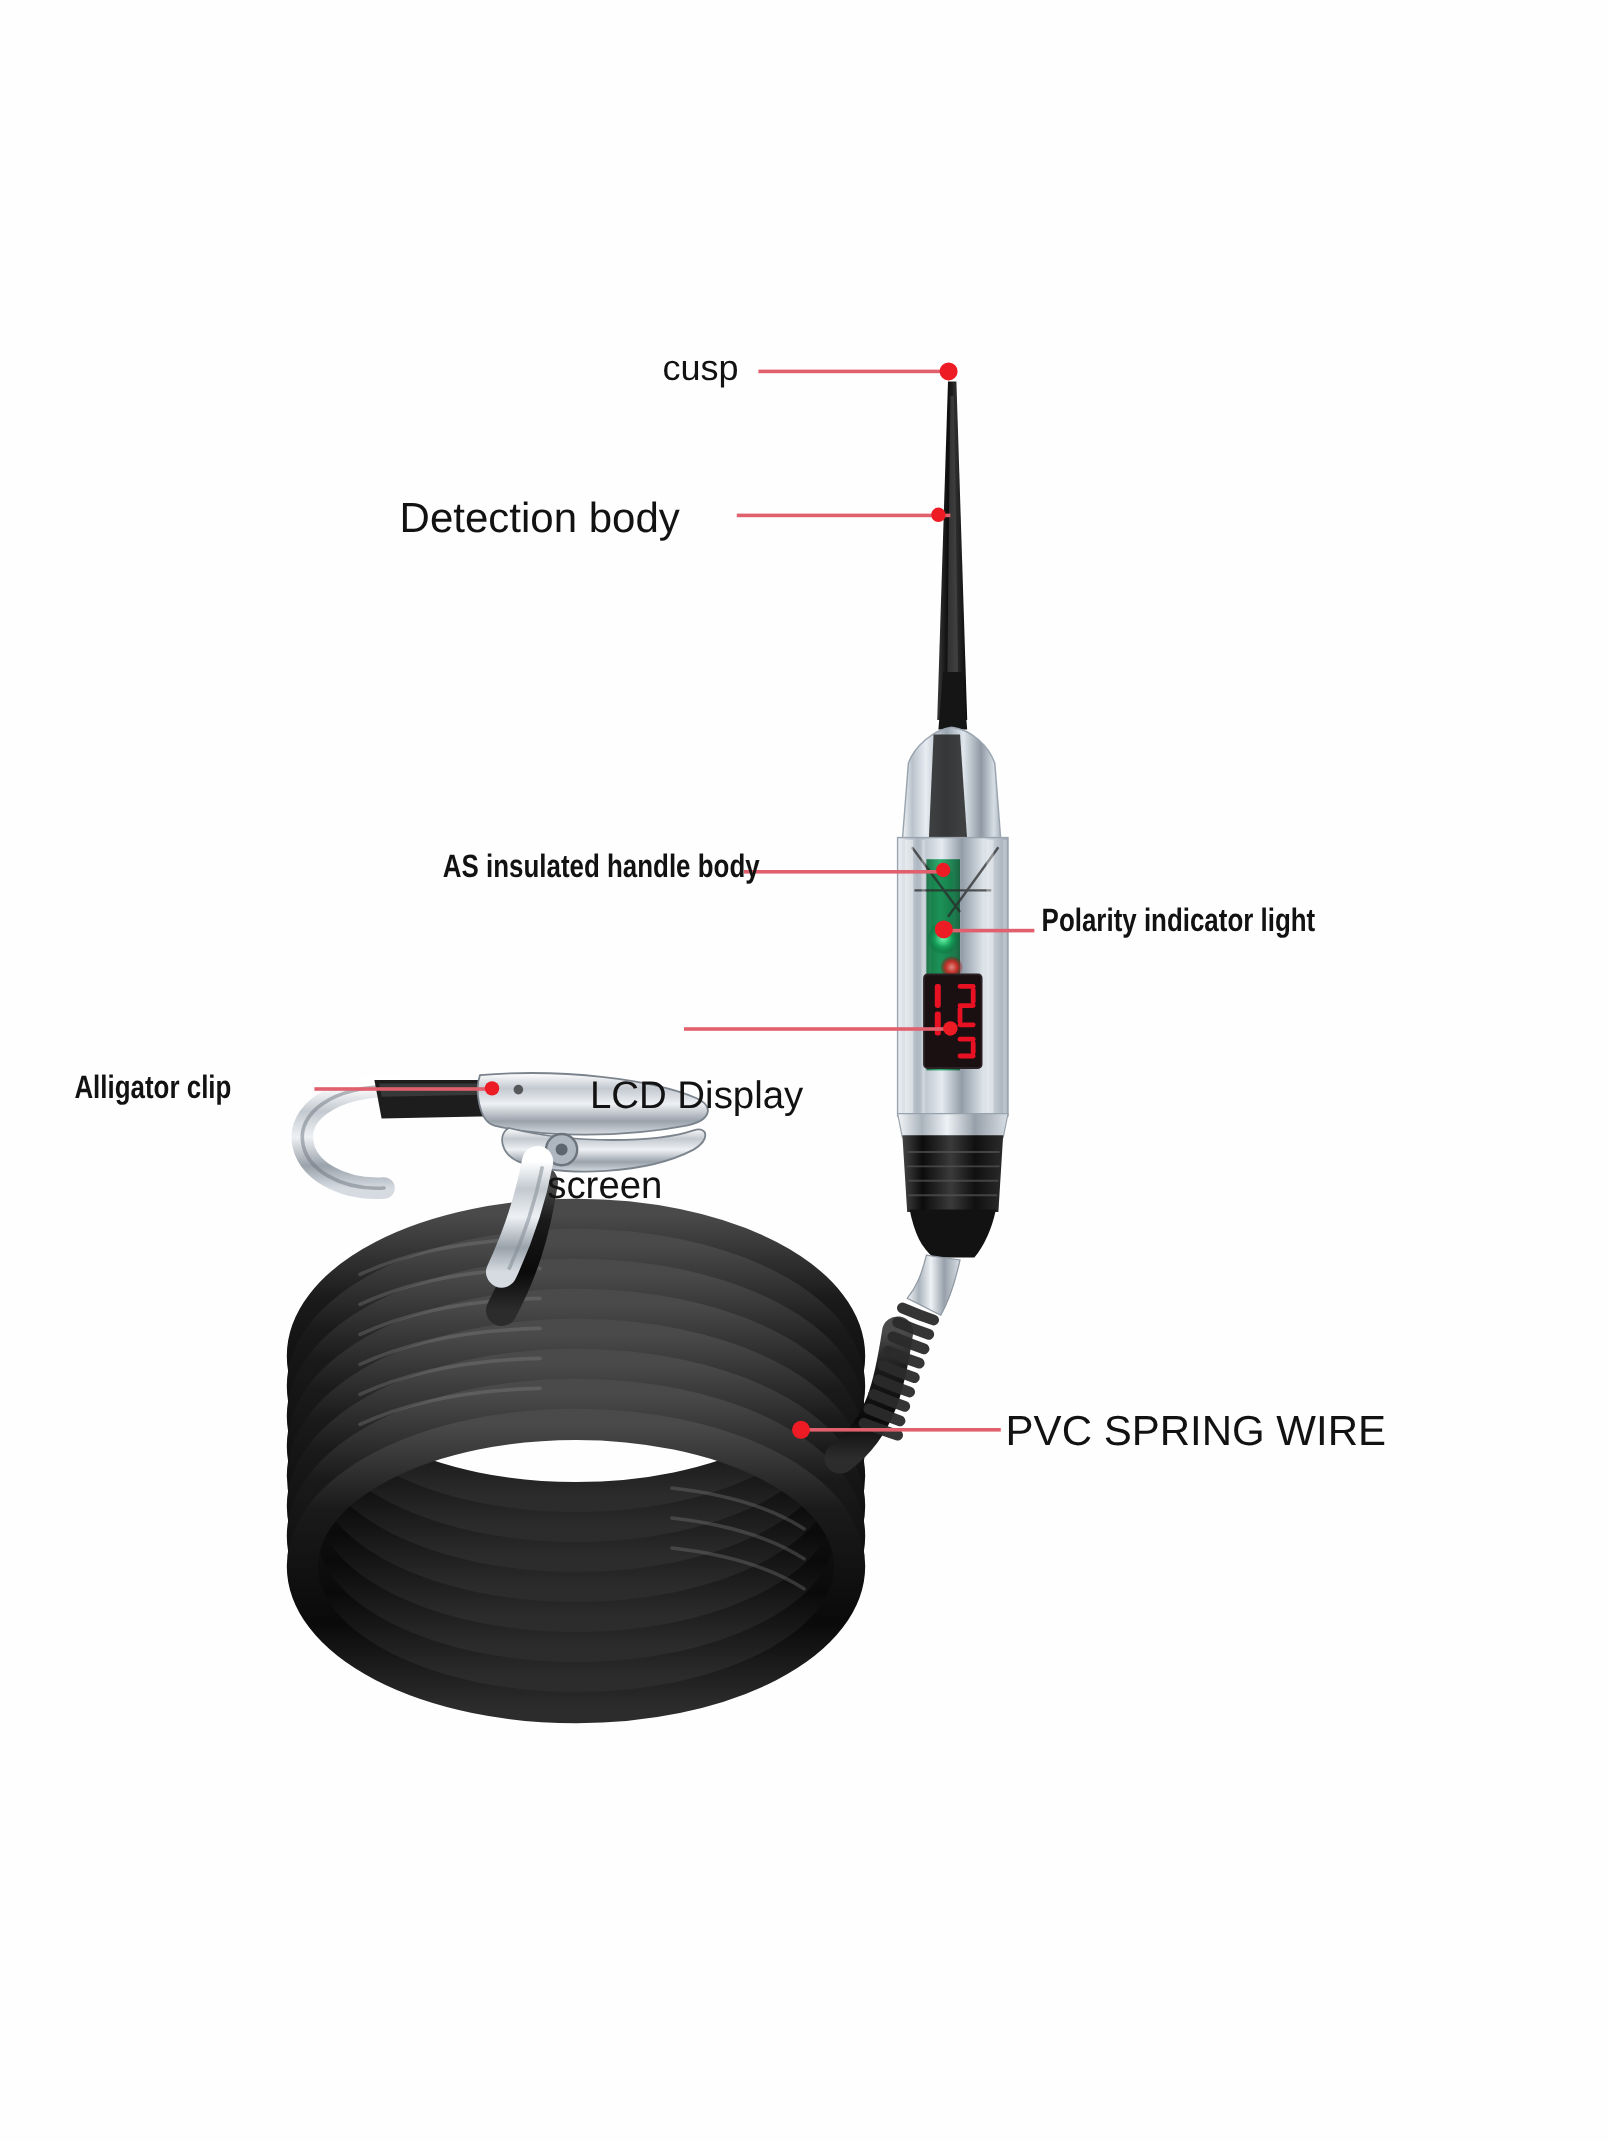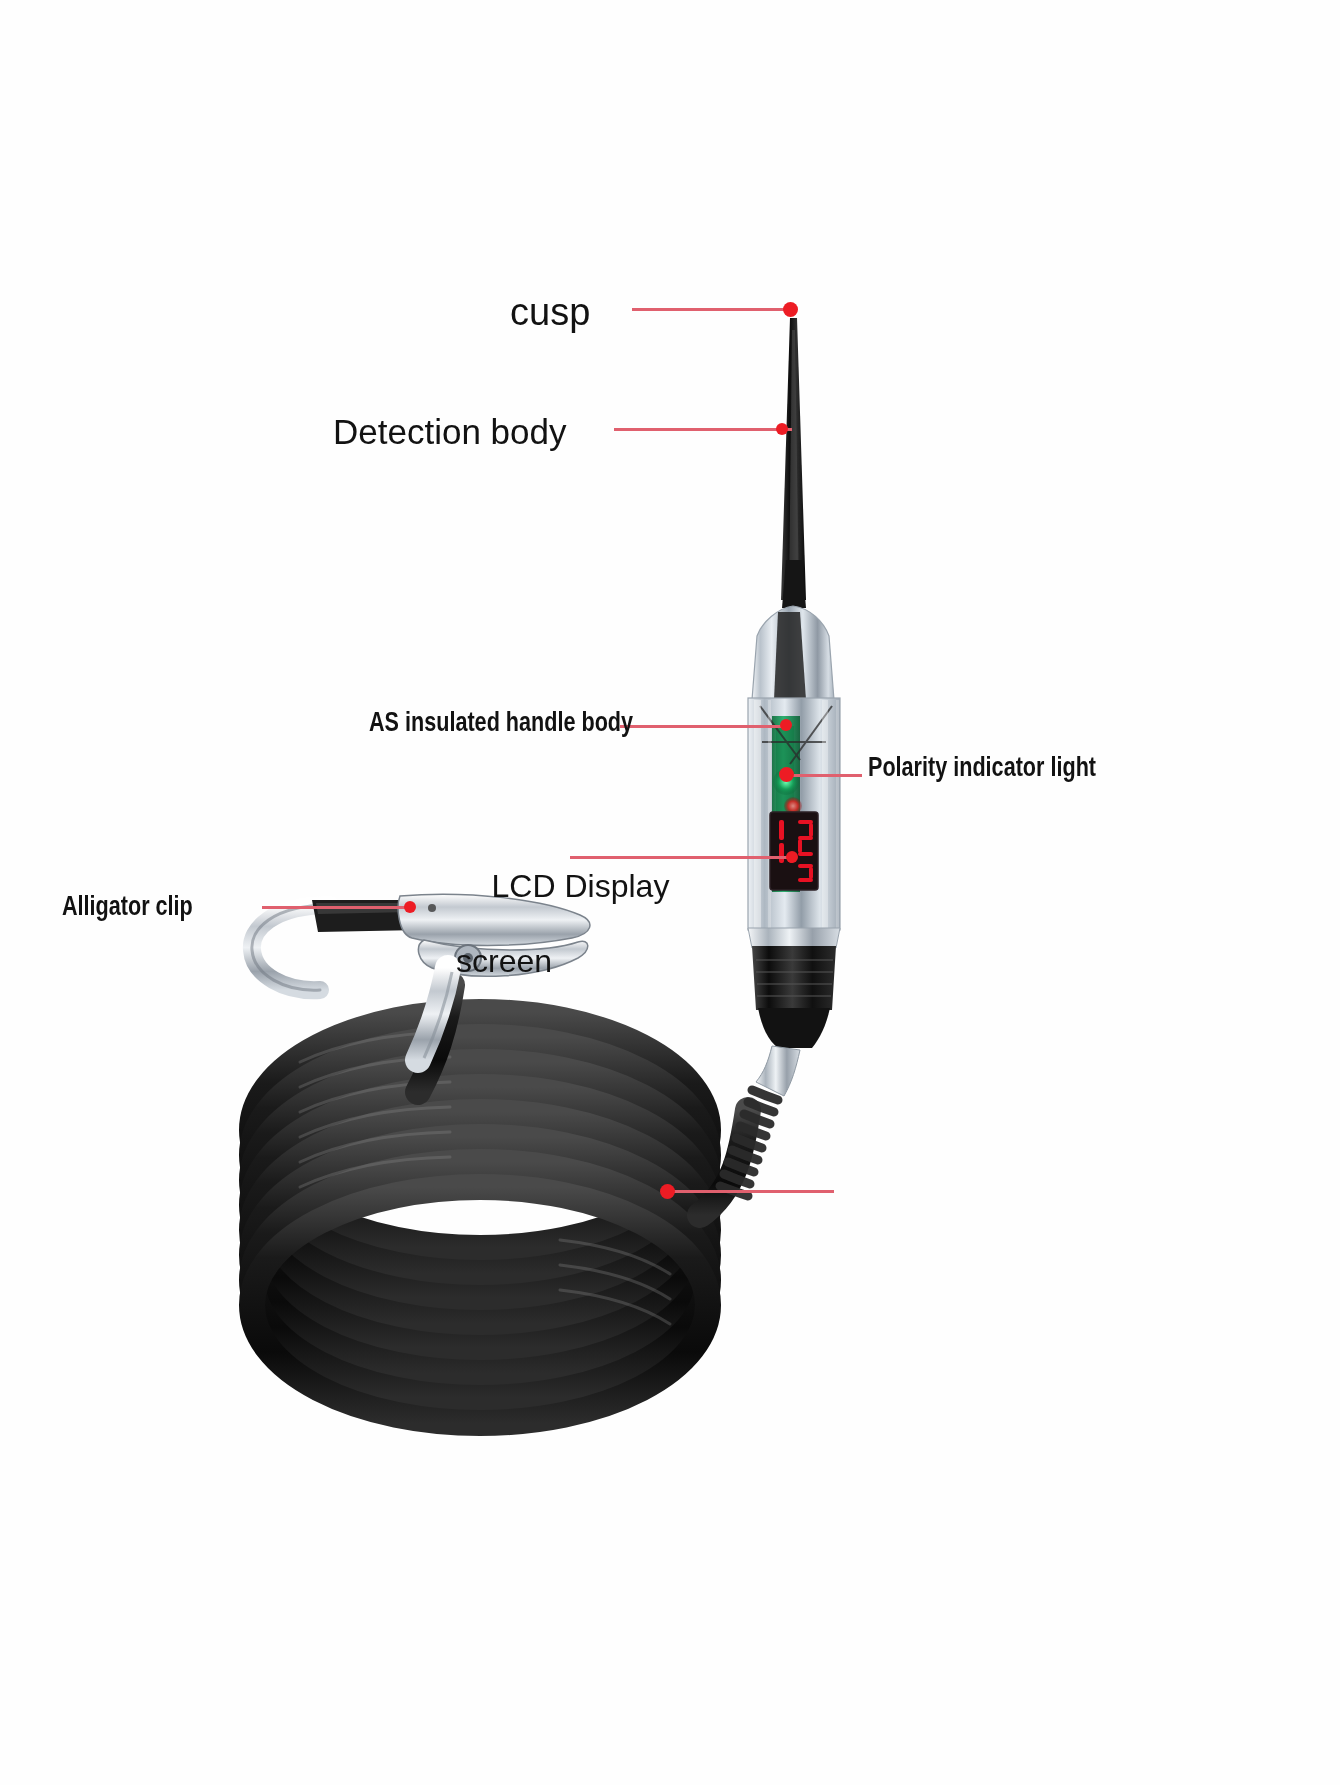--- a/index.html
+++ b/index.html
@@ -32,25 +32,25 @@
     white-space: pre;
     line-height: 1.18;
   }
   .label.normal { font-family: "Liberation Sans", sans-serif; font-weight: 400; }
   .label.condensed {
     font-family: "Liberation Sans Narrow", "Liberation Sans", sans-serif;
     font-weight: 600;
     transform: scaleX(0.80);
   }
 
-  #lbl-cusp        { left: 510px;  top: 290px;  font-size: 38px; }
+  #lbl-cusp        { left: 552px;  top: 290px;  font-size: 30px; }
   #lbl-probe       { left: 333px;  top: 411px;  font-size: 35px; }
   #lbl-handle      { left: 369px;  top: 707px;  font-size: 27px; transform-origin: left center; }
   #lbl-polarity    { left: 868px;  top: 752px;  font-size: 27px; transform-origin: left center; }
-  #lbl-lcd         { left: 456px;  top: 830px;  font-size: 32px; }
+  #lbl-lcd         { left: 456px;  top: 856px;  font-size: 32px; }
   #lbl-lcd .l2     { display: block; }
   #lbl-clip        { left: 62px;   top: 891px;  font-size: 27px; transform-origin: left center; }
   #lbl-pvc         { left: 838px;  top: 1172px; font-size: 35px; }
 
   
   .leader {
     position: absolute;
     background: #e0606e;
     height: 3px;
     transform-origin: left center;
@@ -302,13 +302,14 @@
 
   <div id="lbl-polarity" class="label condensed">Polarity indicator light</div>
 
   <div id="lbl-lcd" class="label normal">
     <span class="l1">LCD Display</span>
     <span class="l2">screen</span>
   </div>
 
   <div id="lbl-clip" class="label condensed">Alligator clip</div>
 
+  <div id="lbl-pvc" class="label normal">PVC SPRING WIRE</div>
 </div>
 
 </body></html>

